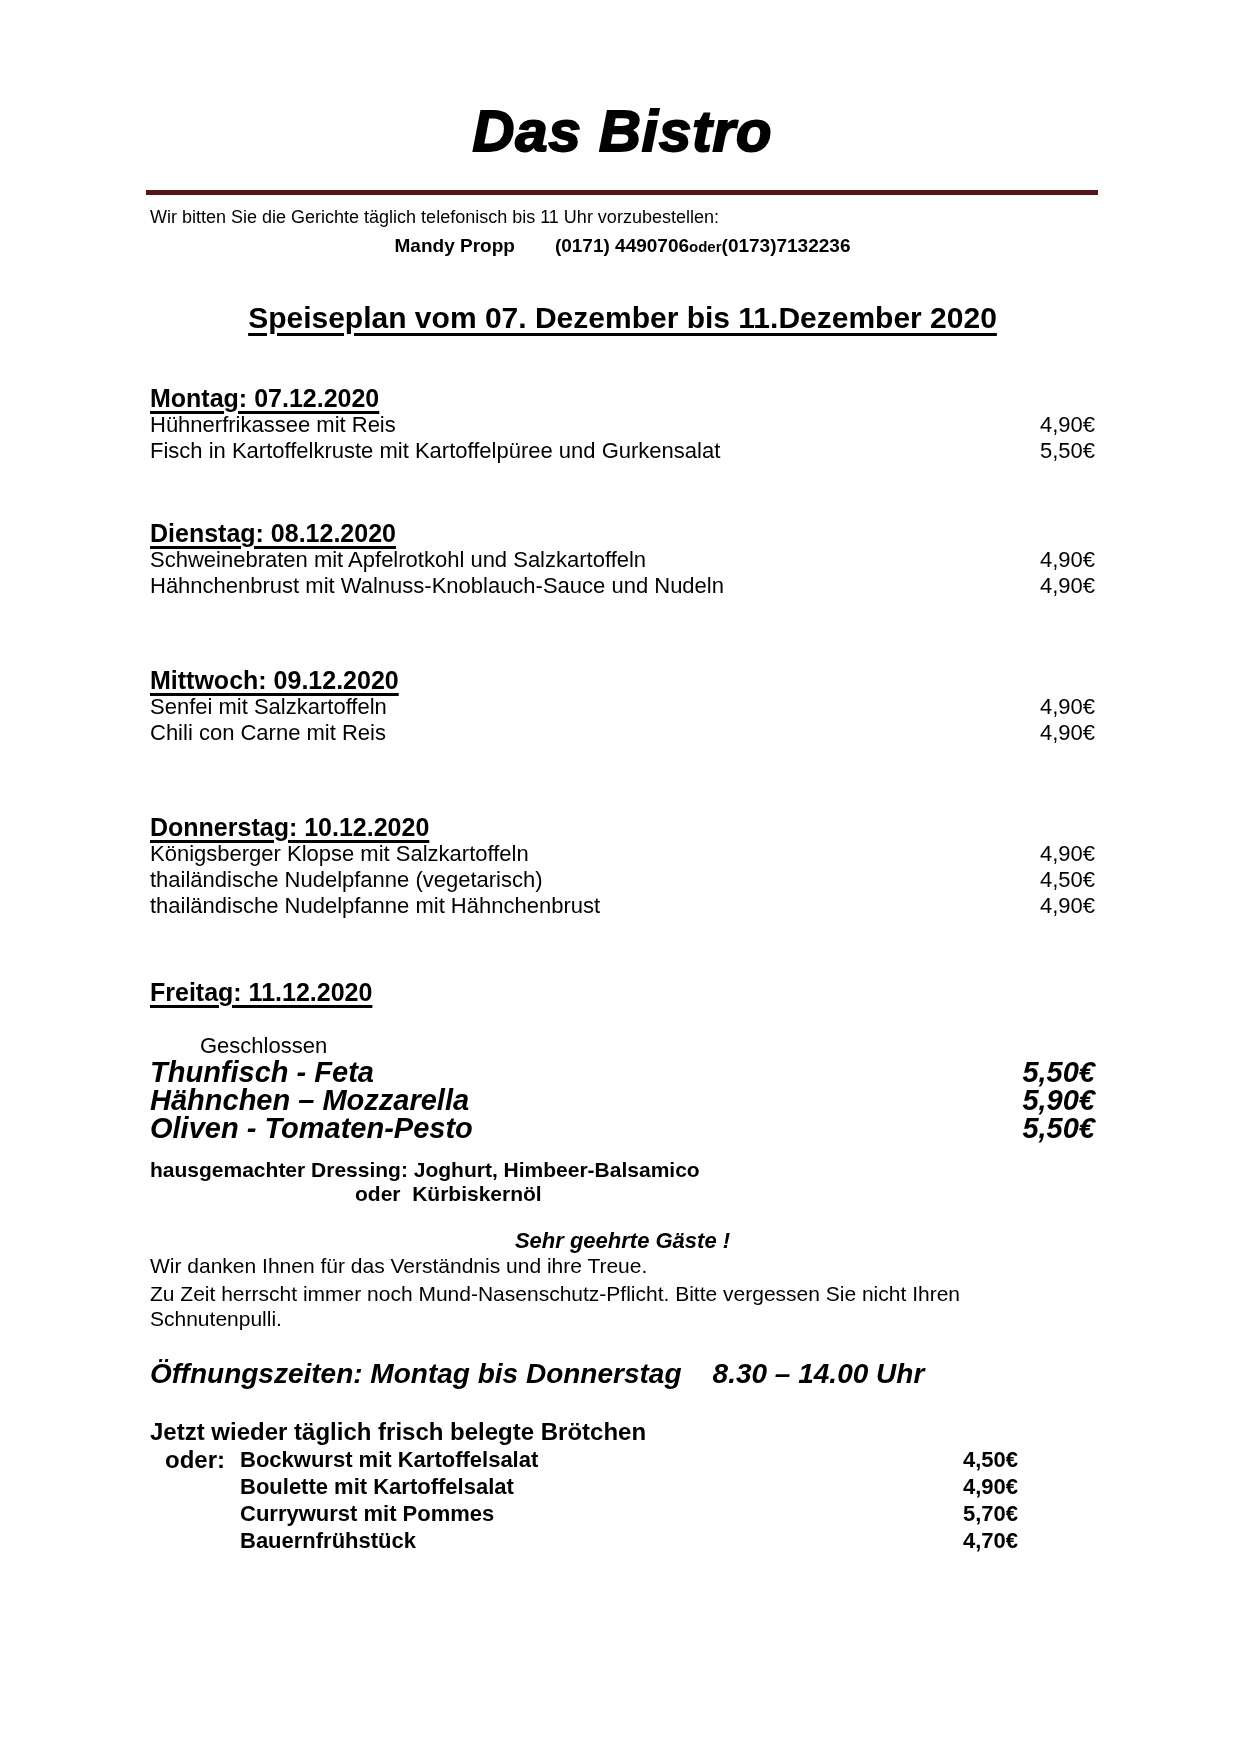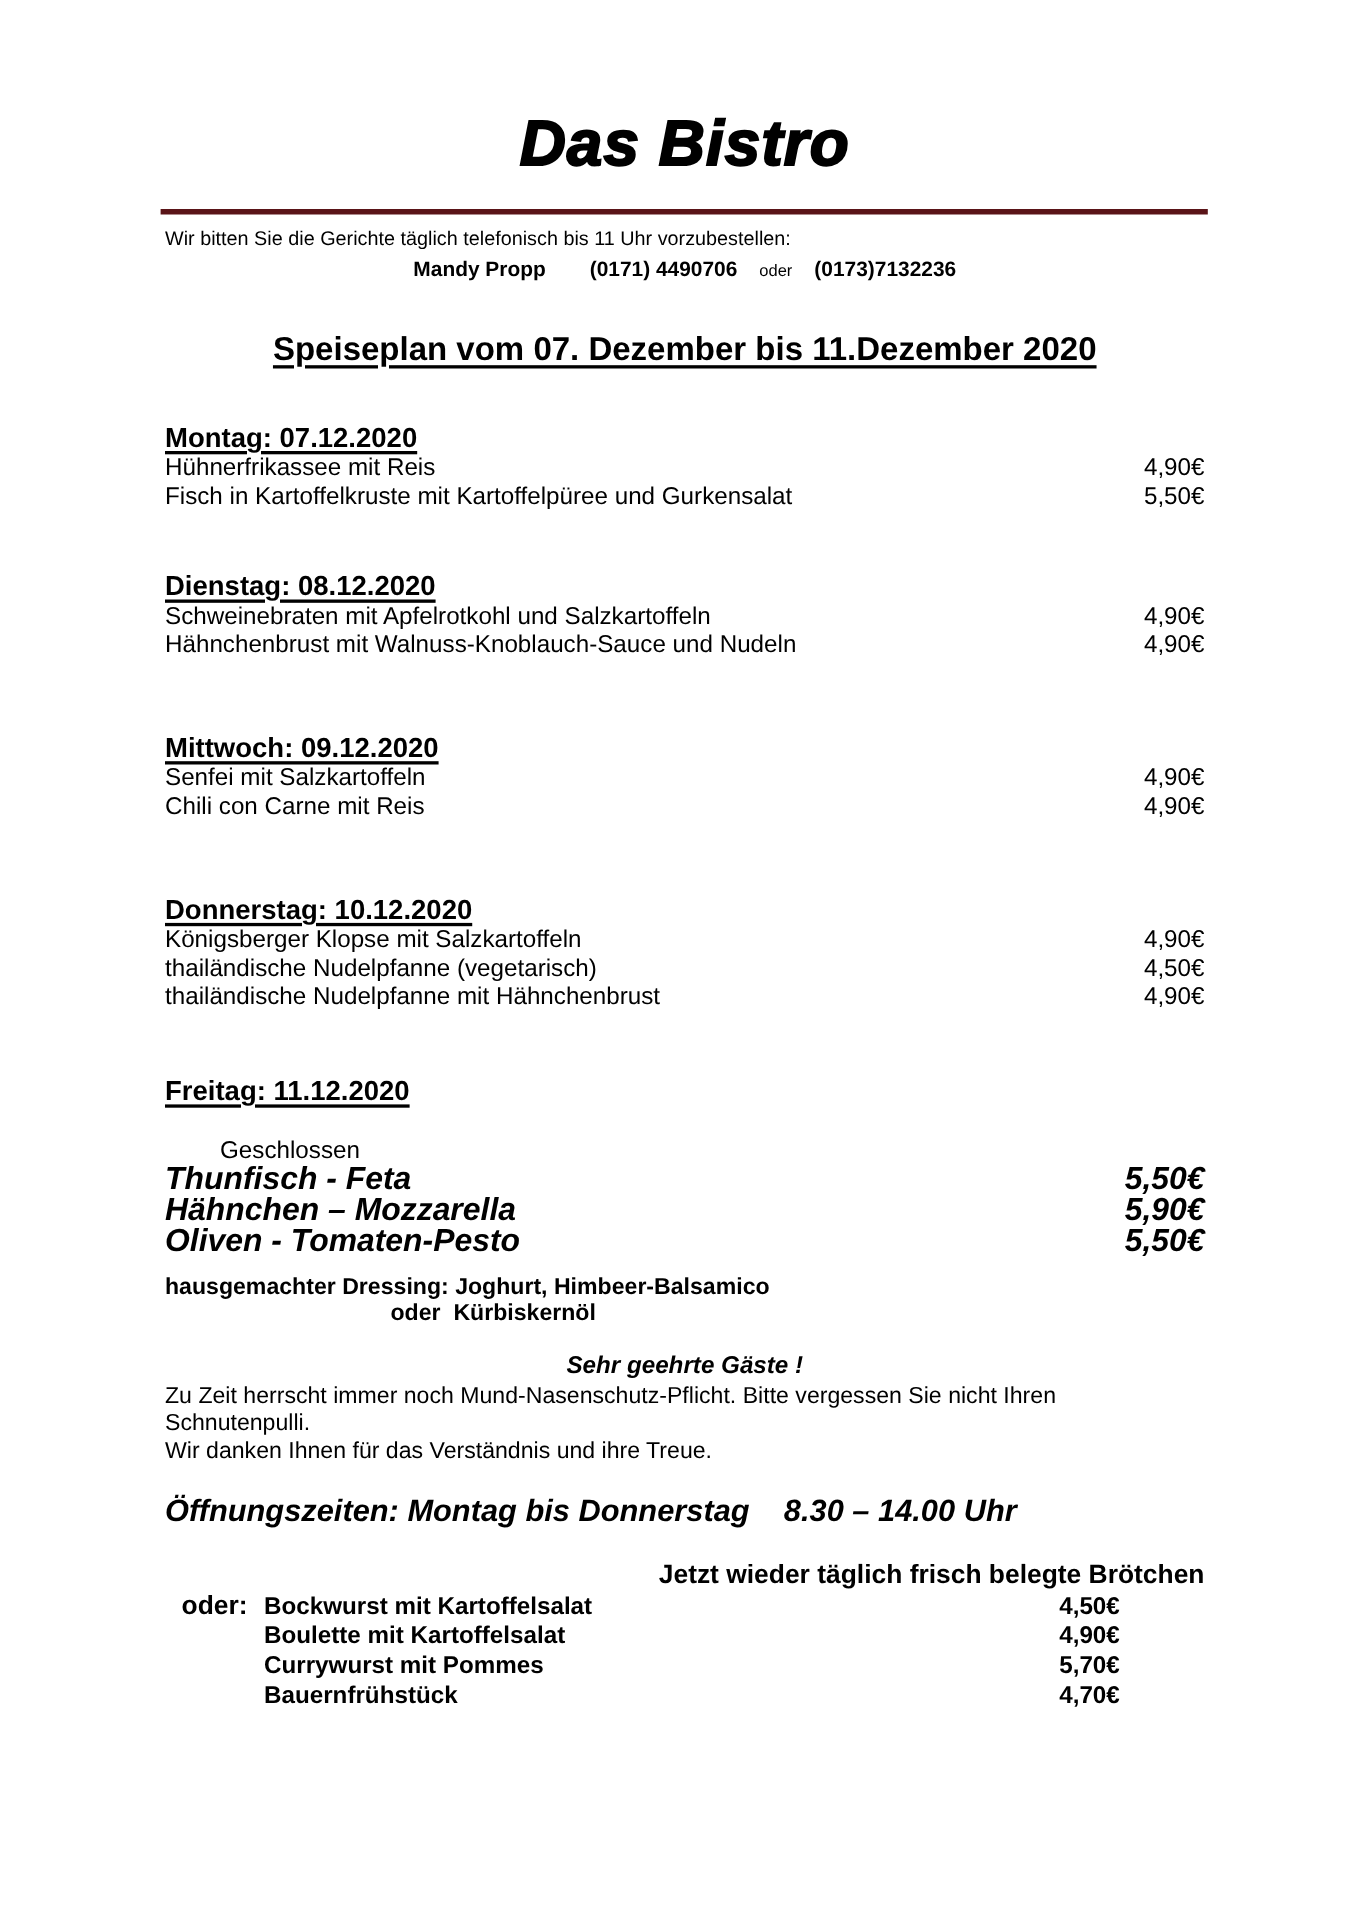--- a/index.html
+++ b/index.html
@@ -8,21 +8,21 @@
   .page{width:1240px;height:1753px;position:relative;background:#fff;}
   .content{margin:0 145px 0 150px;}
 
   .title{margin:100px 0 0 0;text-align:center;font-size:58px;line-height:62px;
          font-style:italic;font-weight:bold;letter-spacing:1px;
          -webkit-text-stroke:2px #000;}
   .rule{height:5px;background:#5a1418;margin:28px -3px 0 -4px;}
   .preorder{margin-top:8px;font-size:18px;line-height:28px;}
   .contact{margin-top:4px;font-size:19px;line-height:22px;font-weight:bold;text-align:center;}
   .contact .gap{display:inline-block;width:40px;}
-  .contact .oder-small{font-size:15px;font-weight:normal;margin:0 20px;}
+  .contact .oder-small{font-size:15px;font-weight:bold;margin:0 0;}
   .plan-heading{margin:43px 0 0 0;text-align:center;font-size:30px;line-height:34px;
         font-weight:bold;text-decoration:underline;
         text-decoration-thickness:3px;text-underline-offset:5px;}
 
   .day{margin-top:55px;}
   .day.first{margin-top:49px;}
   .day.wide-gap{margin-top:67px;}
   .day.freitag{margin-top:59px;}
   .day-heading{margin:0;font-size:25px;line-height:28px;font-weight:bold;
         text-decoration:underline;text-decoration-thickness:3px;text-underline-offset:4px;}
@@ -38,21 +38,21 @@
   .dressing1{margin-top:16px;font-size:21px;line-height:24px;font-weight:bold;}
   .dressing2{margin-left:205px;font-size:21px;line-height:24px;font-weight:bold;white-space:pre-wrap;}
 
   .salutation{margin-top:23px;text-align:center;font-size:22px;line-height:24px;
         font-weight:bold;font-style:italic;}
   .notice{margin-top:3px;font-size:21px;line-height:25px;}
   .notice2{margin-top:0;}
 
   .hours{margin-top:26px;font-size:28px;line-height:33px;
         font-weight:bold;font-style:italic;white-space:pre-wrap;}
-  .broetchen{margin-top:28px;text-align:right;font-size:24px;line-height:28px;font-weight:bold;}
+  .broetchen{margin-top:28px;text-align:left;font-size:24px;line-height:28px;font-weight:bold;}
 
   .oder-block{display:flex;align-items:flex-start;}
   .oder-label{margin-left:15px;width:75px;font-size:24px;line-height:27px;font-weight:bold;}
   .oder-rows{width:778px;}
   .oder-row{display:flex;justify-content:space-between;align-items:baseline;
         font-size:22px;line-height:27px;font-weight:bold;}
 </style>
 </head>
 <body>
 
@@ -138,22 +138,22 @@
       </div>
       <div class="salad-row">
         <span>Oliven - Tomaten-Pesto</span>
         <span>5,50€</span>
       </div>
       <div class="dressing1">hausgemachter Dressing: Joghurt, Himbeer-Balsamico</div>
       <div class="dressing2">oder  Kürbiskernöl</div>
     </section>
 
     <div class="salutation">Sehr geehrte Gäste !</div>
+    <div class="notice notice2">Wir danken Ihnen für das Verständnis und ihre Treue.</div>
     <div class="notice">Zu Zeit herrscht immer noch Mund-Nasenschutz-Pflicht. Bitte vergessen Sie nicht Ihren Schnutenpulli.</div>
-    <div class="notice notice2">Wir danken Ihnen für das Verständnis und ihre Treue.</div>
 
     <div class="hours">Öffnungszeiten: Montag bis Donnerstag    8.30 – 14.00 Uhr</div>
     <div class="broetchen">Jetzt wieder täglich frisch belegte Brötchen</div>
 
     <div class="oder-block">
       <div class="oder-label">oder:</div>
       <div class="oder-rows">
         <div class="oder-row">
           <span>Bockwurst mit Kartoffelsalat</span>
           <span>4,50€</span>

